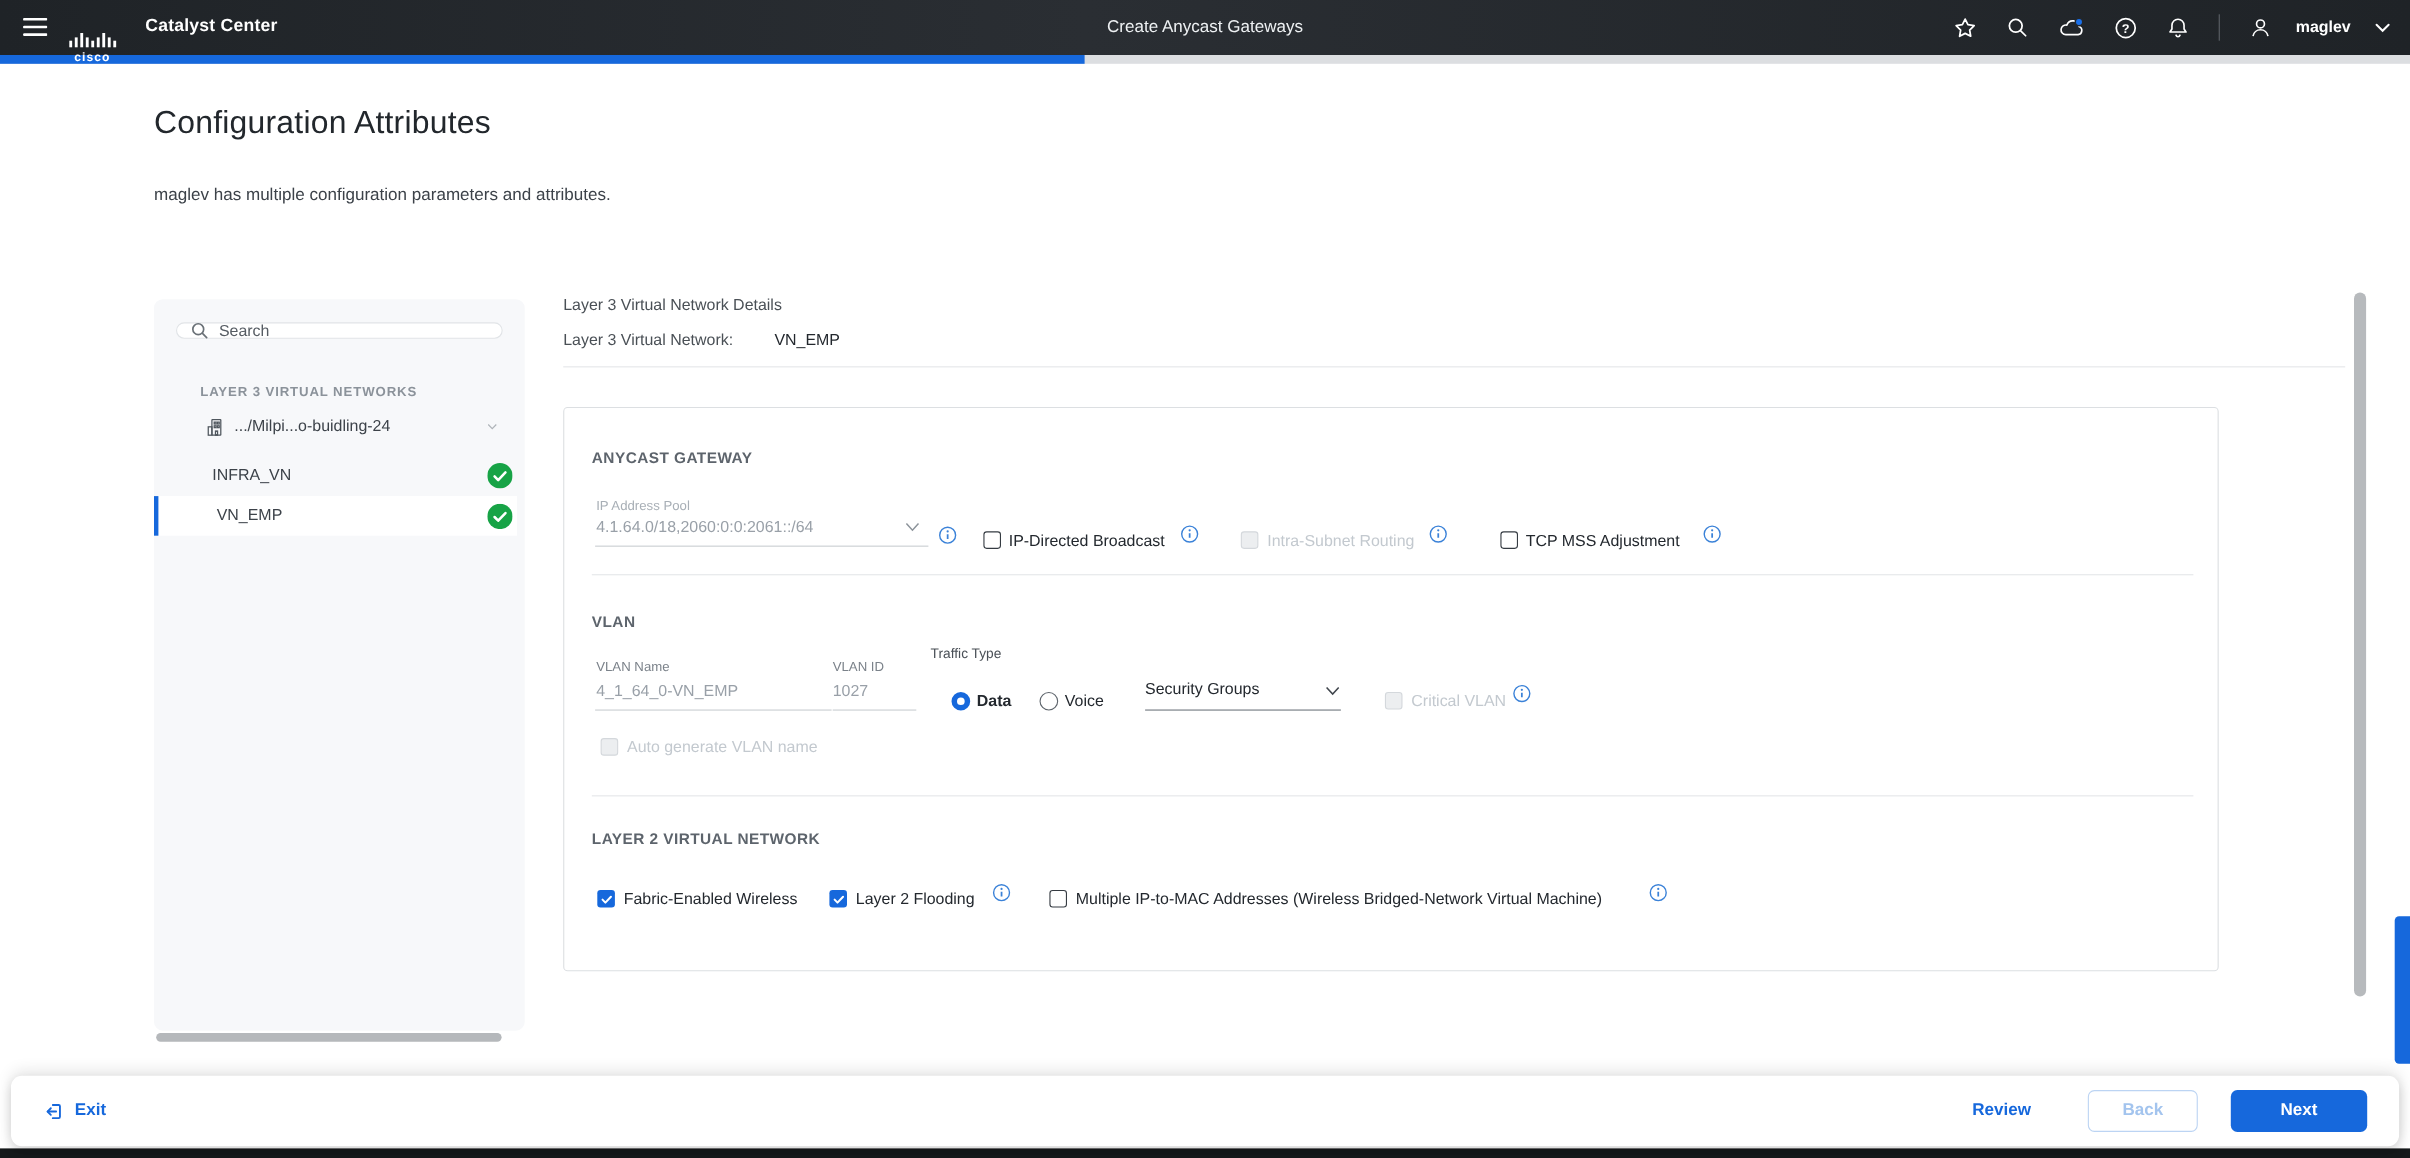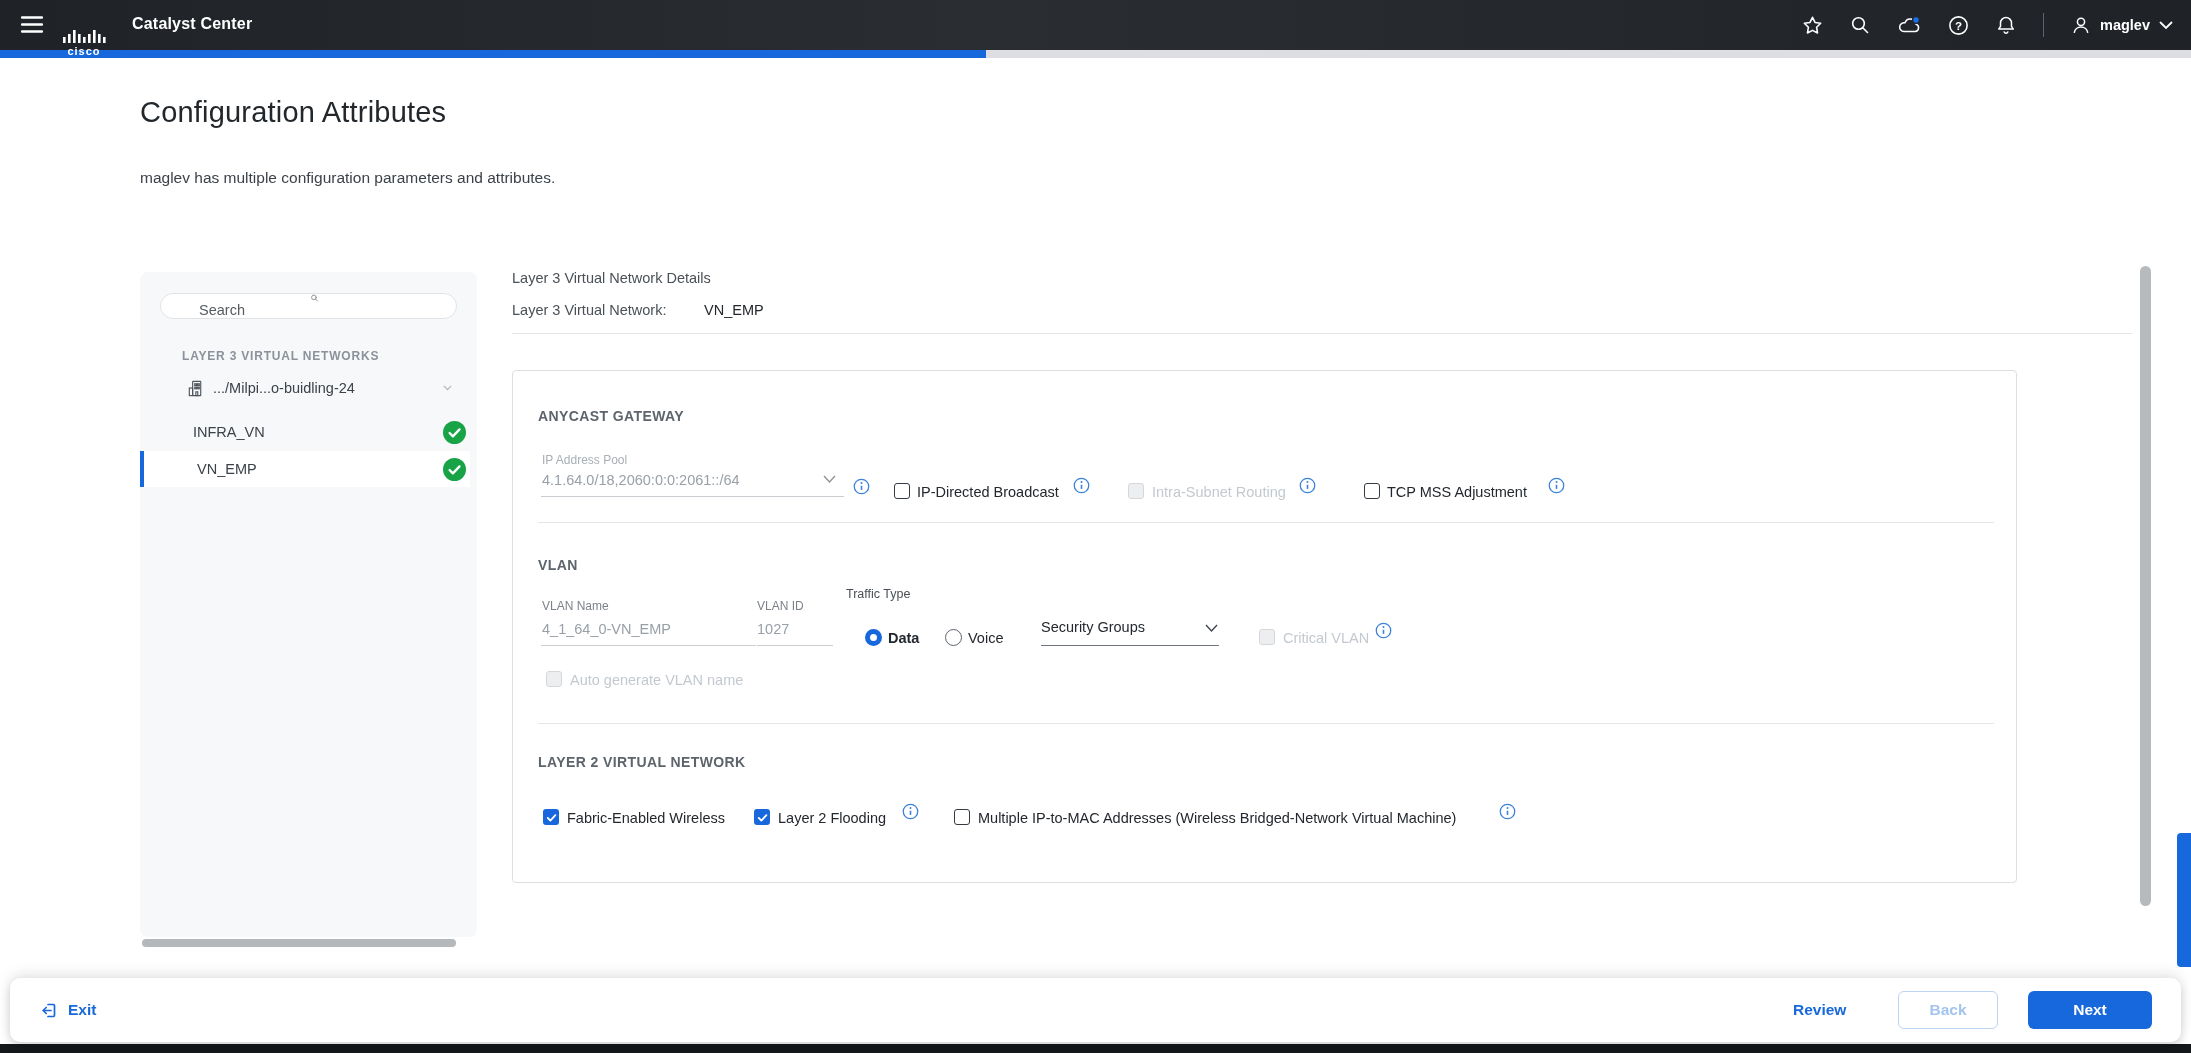--- a/index.html
+++ b/index.html
@@ -14,34 +14,34 @@
 
   
   #topbar { left:0; top:0; width:2191px; height:50px; background:linear-gradient(90deg,#1f2327,#2a2e33 45%,#1f2327); color:#fff; z-index:5; }
   #hamburger { left:21px; top:15px; cursor:pointer; }
   #cisco-logo { left:60px; top:28px; }
   #brand { left:132px; top:15px; font-size:16px; font-weight:700; color:#fff; letter-spacing:.2px; }
   #app-title { left:0; top:16px; width:2191px; text-align:center; font-size:15.5px; color:#eef1f3; }
   #hdr-right { right:18px; top:0; height:50px; display:flex; align-items:center; gap:27px; }
   .hicon { display:flex; align-items:center; cursor:pointer; }
   #hdr-sep { width:1px; height:24px; background:#5c6268; }
-  #user-cluster { display:flex; align-items:center; gap:9px; cursor:pointer;text-align:right; }
+  #user-cluster { display:flex; align-items:center; gap:22px; cursor:pointer;text-align:right; }
   #username { font-size:14.5px; font-weight:700; color:#fff; }
 
   
   #progress-track { left:0; top:50px; width:2191px; height:8px; background:var(--track); }
   #progress-fill { left:0; top:0; height:8px; background:var(--accent); }
 
   
   #page-heading { left:140px; top:96px; font-size:29px; font-weight:400; color:#22272c; letter-spacing:.2px; }
   #page-desc { left:140px; top:166px; font-size:15.5px; line-height:24px; color:#3c4249; }
 
   
   #sidebar { left:140px; top:272px; width:337px; height:665px; background:#f7f8fa; border-radius:8px; }
-  #search-pill { left:160px; top:293px; width:297px; height:26px; background:#fff; border:1px solid #e1e4e7; border-radius:16px; display:flex; align-items:center; padding-left:12px;flex-direction:column; }
+  #search-pill { left:160px; top:293px; width:297px; height:15px; background:#fff; border:1px solid #e1e4e7; border-radius:16px; display:flex; align-items:center; padding-left:12px; }
   #search-input { border:none; outline:none; background:transparent; font-family:"Liberation Sans",sans-serif; font-size:14.5px; color:#40464d; margin-left:9px; width:240px; }
   #search-input::placeholder { color:#565c63; opacity:1; }
   #side-label { left:182px; top:349px; font-size:12px; font-weight:700; color:#8b929a; letter-spacing:.8px; }
   #site-row { left:186px; top:374px; width:274px; height:28px; display:flex; align-items:center; cursor:pointer; }
   #site-label { margin-left:8px; font-size:14.5px; color:#3c4249; }
   #site-chevron { position:absolute; right:8px; top:11px; }
   .side-item { left:140px; width:330px; height:36px; display:flex; align-items:center; cursor:pointer; }
   #side-item-0 { top:414px; }
   #side-item-1 { top:451px; background:#ffffff; }
   .sel-bar { position:absolute; left:0; top:0; width:4px; height:36px; background:var(--accent); }
@@ -156,20 +156,21 @@
         <rect x="23" y="9" width="2.6" height="6"></rect>
         <rect x="28" y="6" width="2.6" height="9"></rect>
         <rect x="33" y="2" width="2.6" height="13"></rect>
         <rect x="38" y="6" width="2.6" height="9"></rect>
         <rect x="43" y="9" width="2.6" height="6"></rect>
         <text x="24" y="27" text-anchor="middle" font-family="Liberation Sans, sans-serif" font-size="11" font-weight="700" letter-spacing="1">cisco</text>
       </g>
     </svg>
   </div>
   <div id="brand" class="abs">Catalyst Center</div>
+  <div id="app-title" class="abs">Create Anycast Gateways</div>
   <div id="hdr-right" class="abs">
     <span class="hicon">
       <svg width="21" height="21" viewBox="0 0 20 20" fill="none" stroke="#fff" stroke-width="1.5" stroke-linejoin="round">
           <path d="M10 2.2l2.4 4.9 5.4.8-3.9 3.8.9 5.4-4.8-2.5-4.8 2.5.9-5.4L2.2 7.9l5.4-.8z"></path>
         </svg>
     </span>
     <span class="hicon">
       <svg width="20" height="20" viewBox="0 0 20 20" fill="none" stroke="#fff" stroke-width="1.6" stroke-linecap="round">
           <circle cx="8.5" cy="8.5" r="5.8"></circle>
           <line x1="13" y1="13" x2="17.5" y2="17.5"></line>

